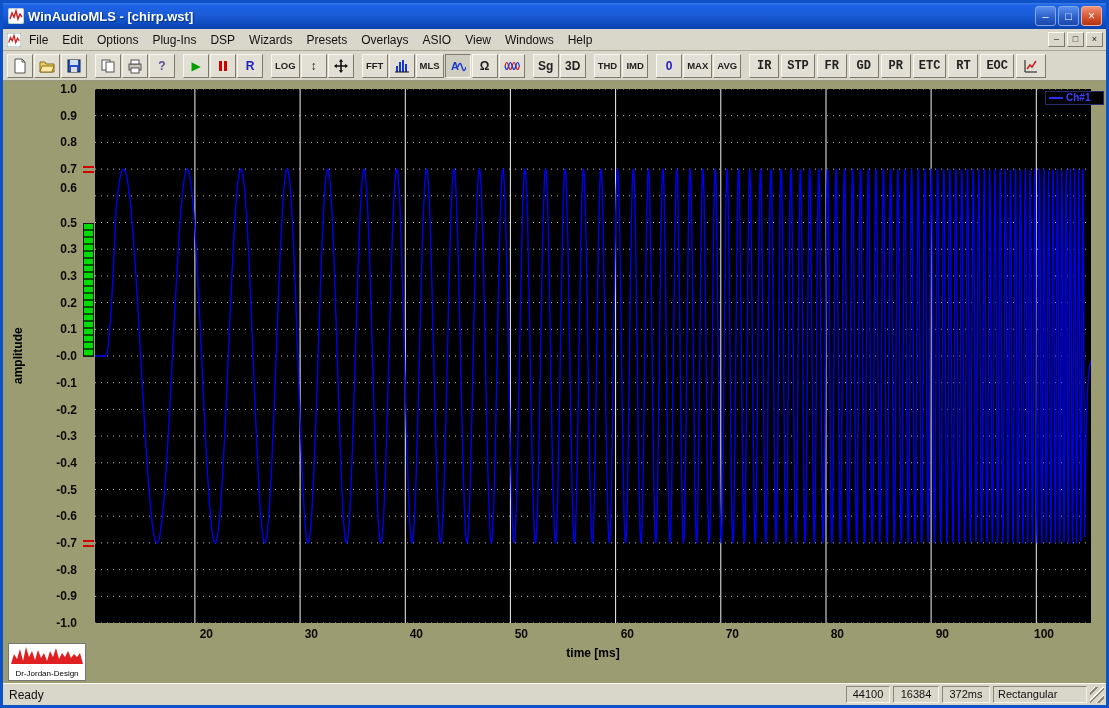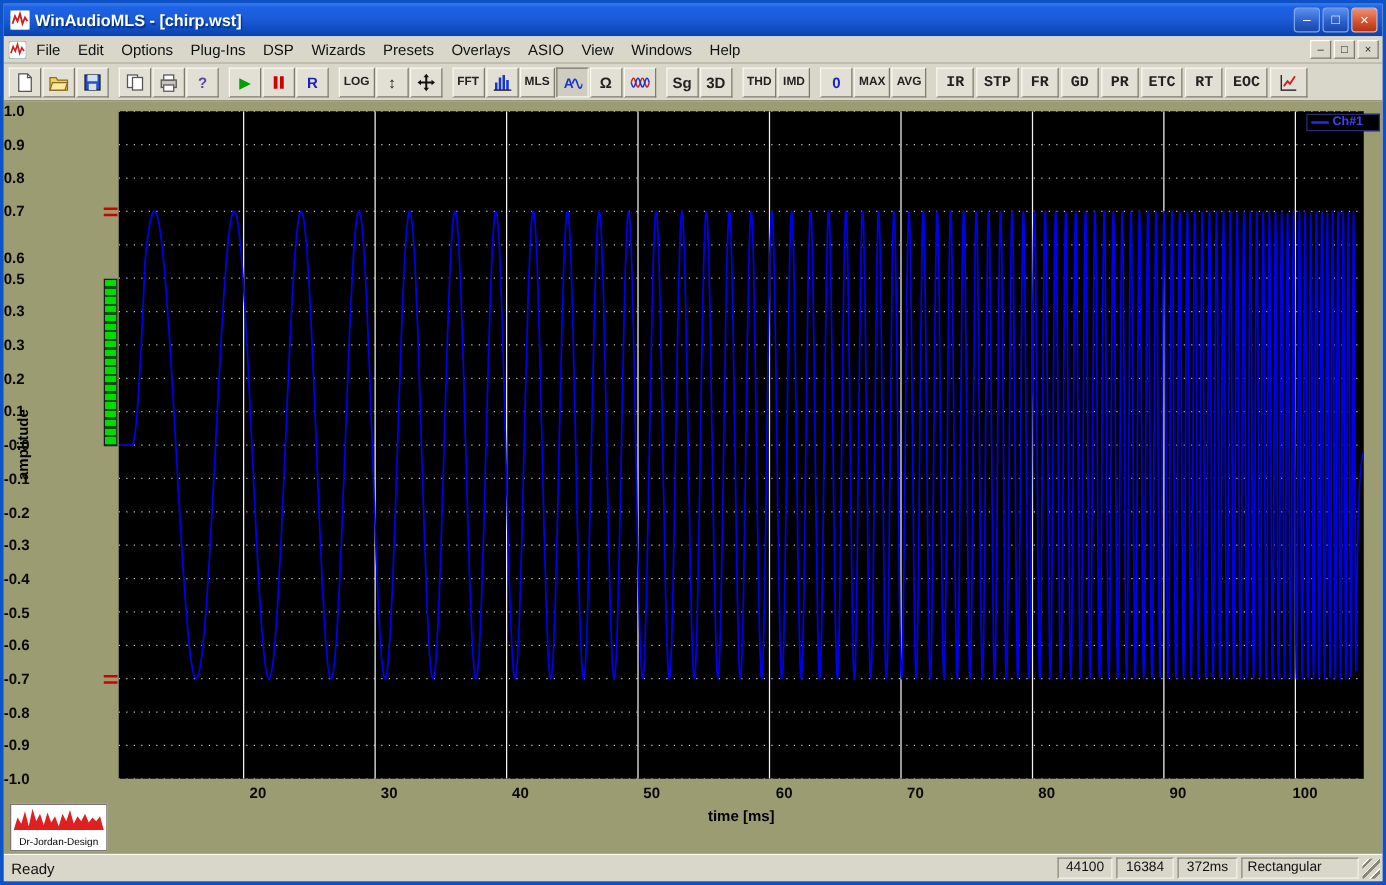--- a/index.html
+++ b/index.html
@@ -36,21 +36,21 @@
   .tbtn.wide{min-width:30px;padding:0 5px;margin-right:2px;font-family:Liberation Mono, monospace;}
   .tbtn .slab{font-size:9.5px;letter-spacing:0;}
   .tsep{width:7px;height:24px;flex:0 0 auto;}
   .pausebars{width:8px;height:10px;border-left:3px solid #d00000;border-right:3px solid #d00000;display:inline-block;}
   
   .content{flex:1;position:relative;background:#9c9c72;}
   .plot{position:absolute;left:92px;top:8px;width:996px;height:534px;background:#000;}
   .ylabel{position:absolute;left:8px;top:8px;height:534px;display:flex;align-items:center;justify-content:center;
     writing-mode:vertical-rl;transform:rotate(180deg);font-weight:bold;font-size:12px;color:#000;}
   .yticks{position:absolute;left:0;top:8px;width:76px;height:534px;}
-  .ytick{position:absolute;right:2px;width:74px;font-size:12px;font-weight:600;color:#0a0a0a;}
+  .ytick{position:absolute;right:2px;width:74px;text-align:right;font-size:12px;font-weight:600;color:#0a0a0a;}
   .xtick{position:absolute;width:36px;text-align:right;font-size:12px;font-weight:600;color:#0a0a0a;top:546px;}
   .xlabel{position:absolute;top:565px;left:510px;width:160px;text-align:center;font-weight:bold;font-size:12px;color:#000;}
   .meter{position:absolute;left:80px;width:11px;border:1px solid #1a1a1a;
     background:repeating-linear-gradient(180deg,#00dc00 0 5px,#005500 5px 7px);}
   .peakmark{position:absolute;left:80px;width:11px;height:7px;
     border-top:2px solid #d00000;border-bottom:2px solid #d00000;}
   .legend{position:absolute;left:1042px;top:10px;width:59px;height:14px;background:#000;
     border:1px solid #2a2a70;display:flex;align-items:center;gap:3px;padding:0 3px;z-index:5;}
   .legline{width:14px;height:2px;background:#2828ff;display:inline-block;}
   .legtext{color:#4040ff;font-size:10px;font-weight:bold;line-height:1;}
@@ -260,21 +260,21 @@
       </button>
     </div>
 
   <div class="content">
     <div class="ylabel">amplitude</div>
     <div class="yticks" id="yticks">
         <div class="ytick" style="top: -7px;">1.0</div>
         <div class="ytick" style="top: 20px;">0.9</div>
         <div class="ytick" style="top: 46px;">0.8</div>
         <div class="ytick" style="top: 73px;">0.7</div>
-        <div class="ytick" style="top: 110px;">0.6</div>
+        <div class="ytick" style="top: 92px;">0.6</div>
         <div class="ytick" style="top: 127px;">0.5</div>
         <div class="ytick" style="top: 153px;">0.3</div>
         <div class="ytick" style="top: 180px;">0.3</div>
         <div class="ytick" style="top: 207px;">0.2</div>
         <div class="ytick" style="top: 233px;">0.1</div>
         <div class="ytick" style="top: 260px;">-0.0</div>
         <div class="ytick" style="top: 287px;">-0.1</div>
         <div class="ytick" style="top: 314px;">-0.2</div>
         <div class="ytick" style="top: 340px;">-0.3</div>
         <div class="ytick" style="top: 367px;">-0.4</div>

